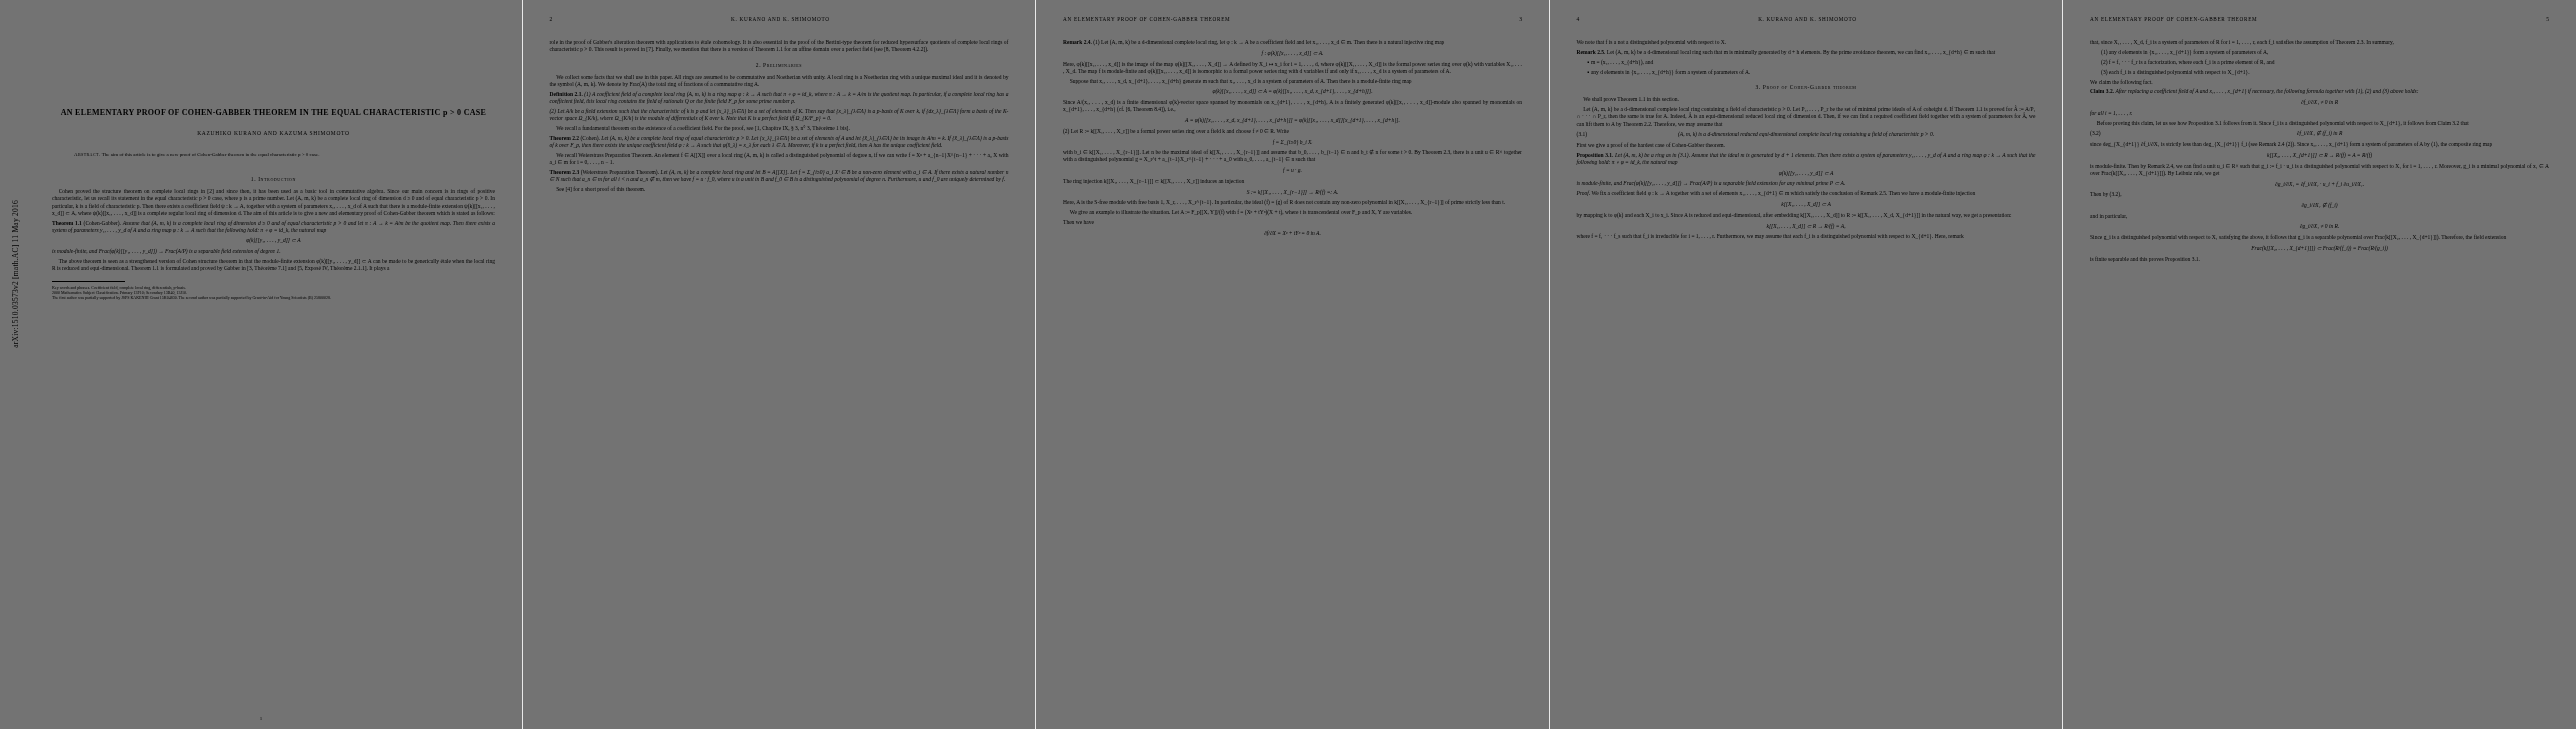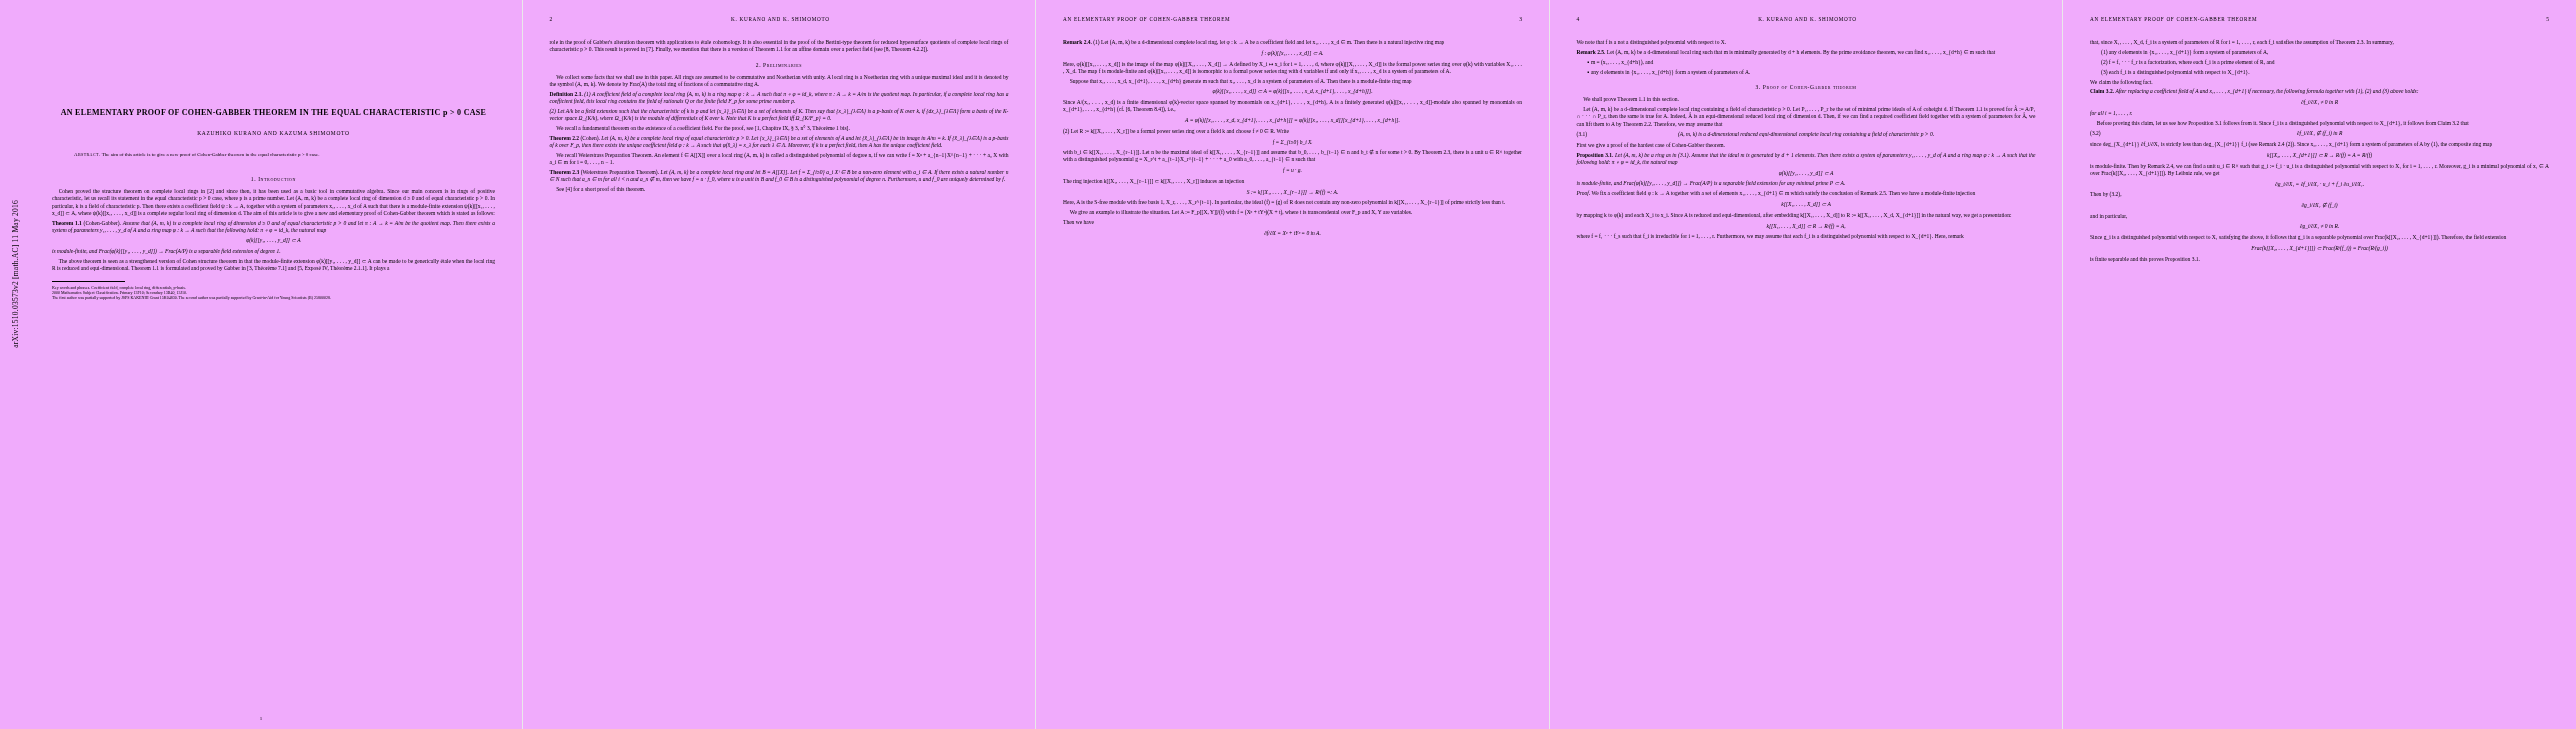--- a/index.html
+++ b/index.html
@@ -1,18 +1,18 @@
 <!DOCTYPE html>
 <html style="font-size:9.7px"><head>
 <meta charset="utf-8">
 <style>
   html,body{margin:0;padding:0;background:#ffffff;}
   body{width:2576px;height:729px;font-family:"Liberation Serif",serif;color:#000;}
   .sheet{width:2576px;height:729px;display:flex;position:relative;}
-  .page{position:relative;box-sizing:border-box;height:729px;background:#f0abfc;}
+  .page{position:relative;box-sizing:border-box;height:729px;background:#737373;}
   .p1{width:522px;padding:16px 27px 6px 52px;}
   .p2{width:513px;padding:16px 27px 6px 27px;}
   .p3{width:513px;padding:16px 27px 6px 27px;}
   .p4{width:513px;padding:16px 27px 6px 27px;}
   .p5{width:513px;padding:16px 27px 6px 27px;}
   .arxiv{position:absolute;left:11px;top:200px;transform-origin:left top;transform:rotate(-90deg) translate(-100%,0);
          font-size:7.6px;letter-spacing:0.2px;white-space:nowrap;font-family:"Liberation Serif",serif;}
   .rhead{display:flex;justify-content:space-between;font-size:5.2px;letter-spacing:0.7px;margin-bottom:16px;height:7.3px;}
   .rhead .pno{font-size:5.5px;letter-spacing:0;}
   .col{font-size:5.5px;line-height:1.30;text-align:justify;hyphens:auto;}

